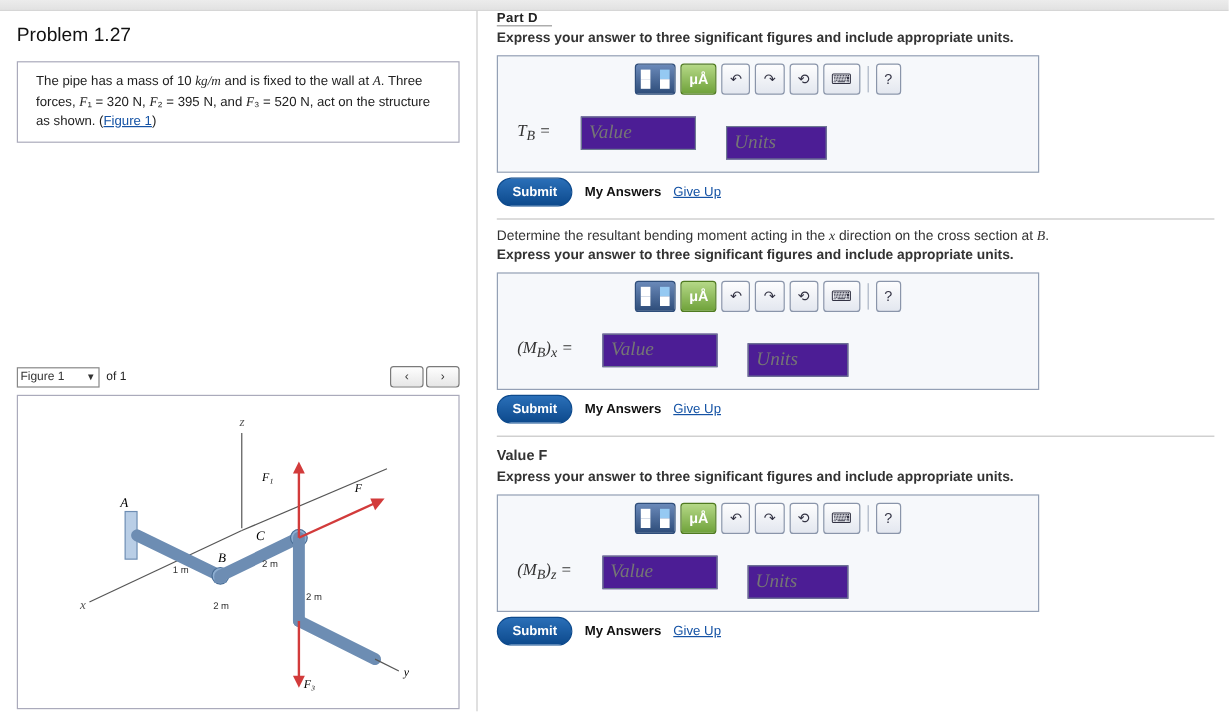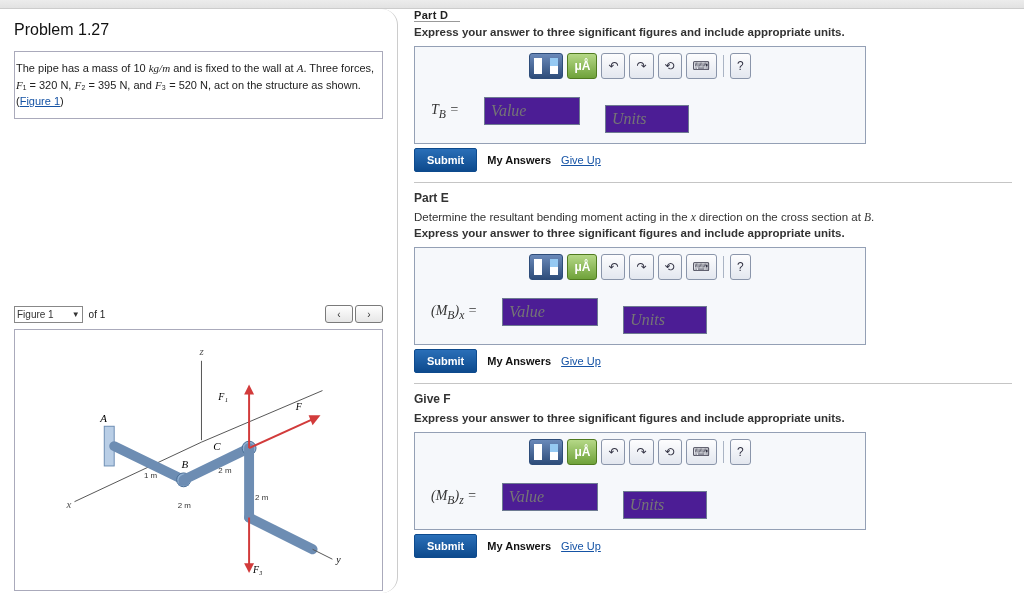--- a/index.html
+++ b/index.html
@@ -20,31 +20,30 @@
   }
   .main {
     display: flex;
     height: calc(100% - 9px);
   }
   .left-col {
     width: 398px;
     border-right: 1px solid #ccc;
     padding: 12px 14px 0 14px;
     position: relative;
-    border-radius: 16px;
   }
   .problem-title {
     font-size: 16px;
     font-weight: normal;
     color: #111;
     margin-bottom: 12px;
   }
   .problem-box {
     border: 1px solid #aab;
-    padding: 8px 1px;
+    padding: 8px 15px;
     font-size: 11px;
     line-height: 1.5;
     color: #222;
   }
   .figure-nav {
     position: absolute;
     top: 296px;
     left: 14px;
     right: 14px;
   }
@@ -193,21 +192,21 @@
   .submit-row {
     display: flex;
     align-items: center;
     gap: 10px;
     margin-top: 4px;
   }
   .submit-btn {
     background: linear-gradient(#2a6fb8,#0d4a8d);
     color: #fff;
     border: 1px solid #0d4a8d;
-    border-radius: 2px;
+    border-radius: 12px;
     padding: 5px 12px;
     font-size: 11px;
     font-weight: bold;
     cursor: pointer;
   }
   .my-answers {
     font-size: 11px;
     font-weight: bold;
     color: #111;
   }
@@ -332,21 +331,20 @@
     </div>
     <div class="submit-row">
       <button class="submit-btn">Submit</button>
       <span class="my-answers">My Answers</span>
       <span class="giveup">Give Up</span>
     </div>
 
     <div class="divider"></div>
 
     <div class="part-section">
-      <div class="part-label">Part E</div>
       <div class="prompt">Determine the resultant bending moment acting in the <span class="ital">x</span> direction on the cross section at <span class="ital">B</span>.</div>
       <div class="directions">Express your answer to three significant figures and include appropriate units.</div>
 
       <div class="answer-box">
         <div class="toolbar">
           <div class="tb-btn frac">
             <span class="cell tl"></span>
               <span class="cell tr"></span>
               <span class="cell bl"></span>
               <span class="cell br"></span>
@@ -368,21 +366,21 @@
       <div class="submit-row">
         <button class="submit-btn">Submit</button>
         <span class="my-answers">My Answers</span>
         <span class="giveup">Give Up</span>
       </div>
     </div>
 
     <div class="divider"></div>
 
     <div class="part-section">
-      <div class="part-label">Give F</div>
+      <div class="part-label">Value F</div>
       <div class="directions">Express your answer to three significant figures and include appropriate units.</div>
 
       <div class="answer-box">
         <div class="toolbar">
           <div class="tb-btn frac">
             <span class="cell tl"></span>
               <span class="cell tr"></span>
               <span class="cell bl"></span>
               <span class="cell br"></span>
           </div>

